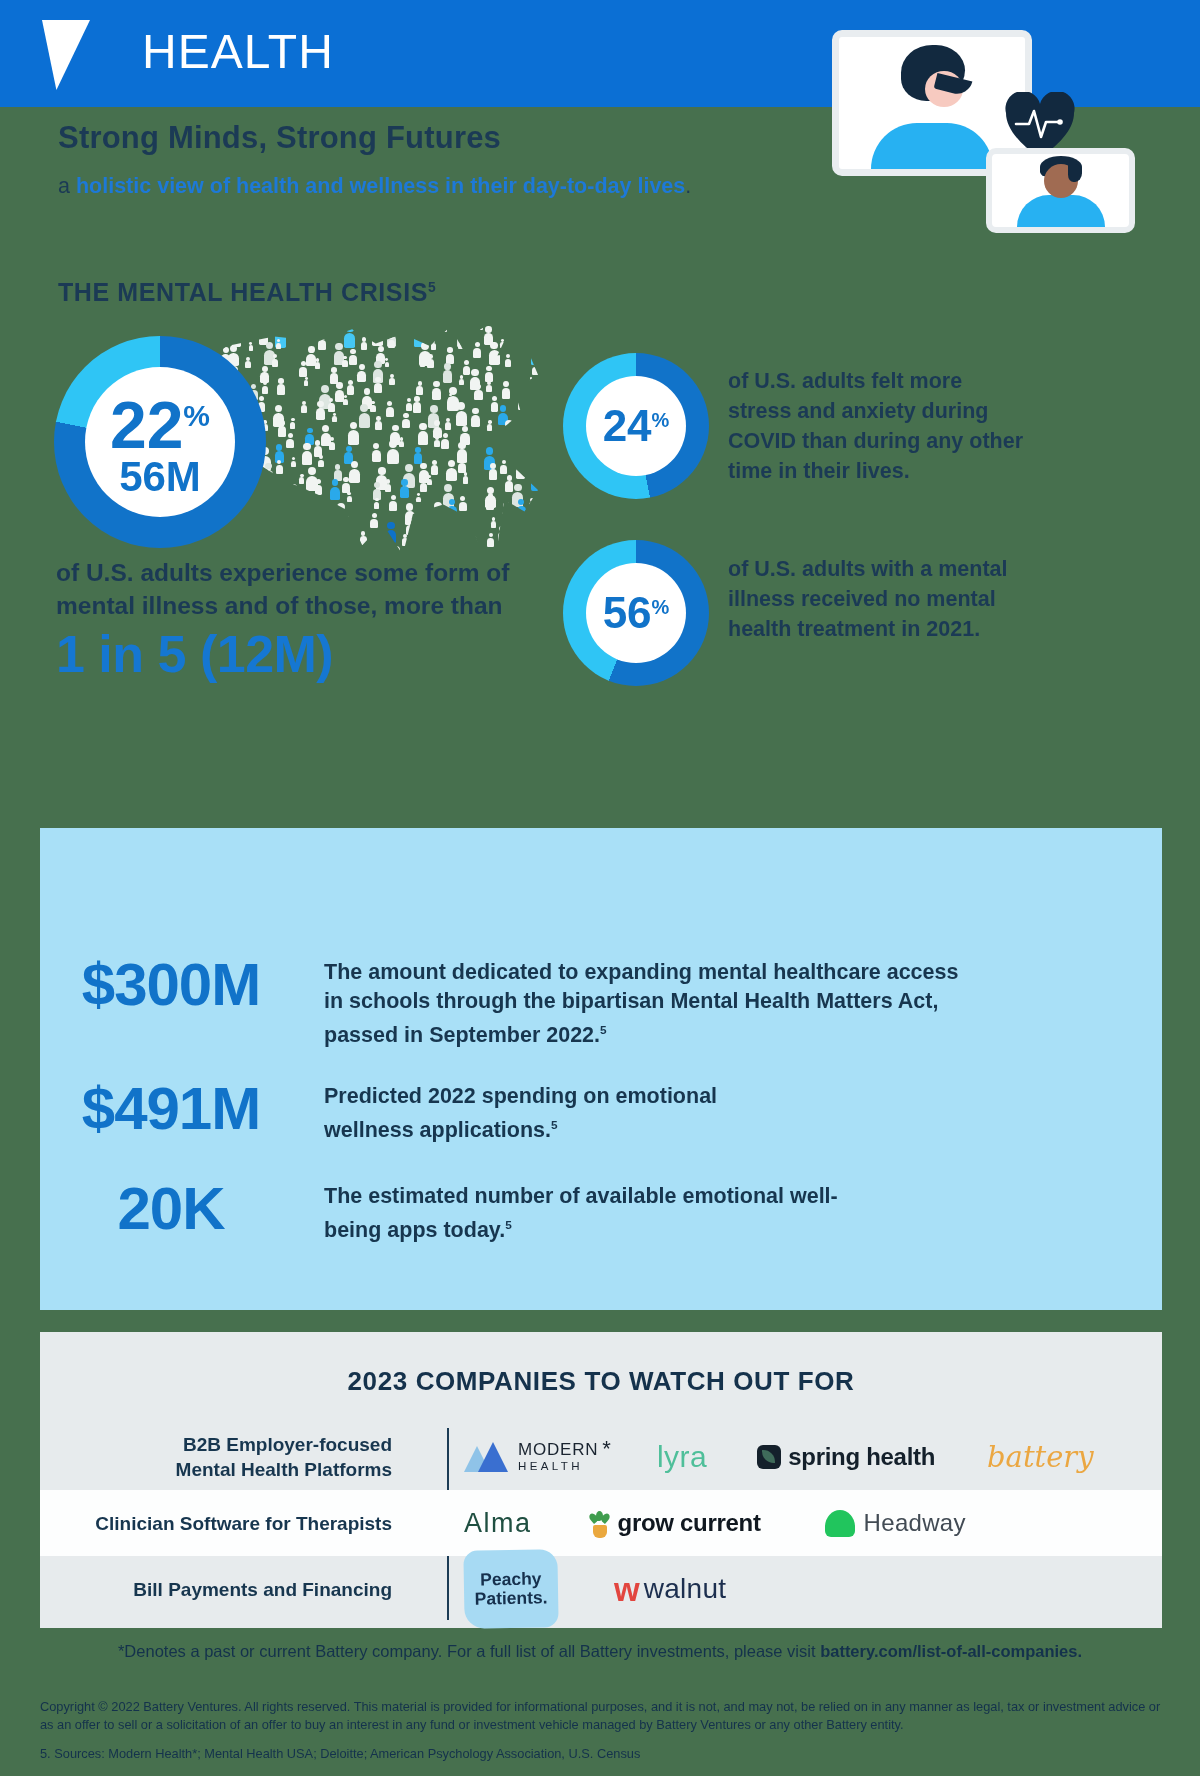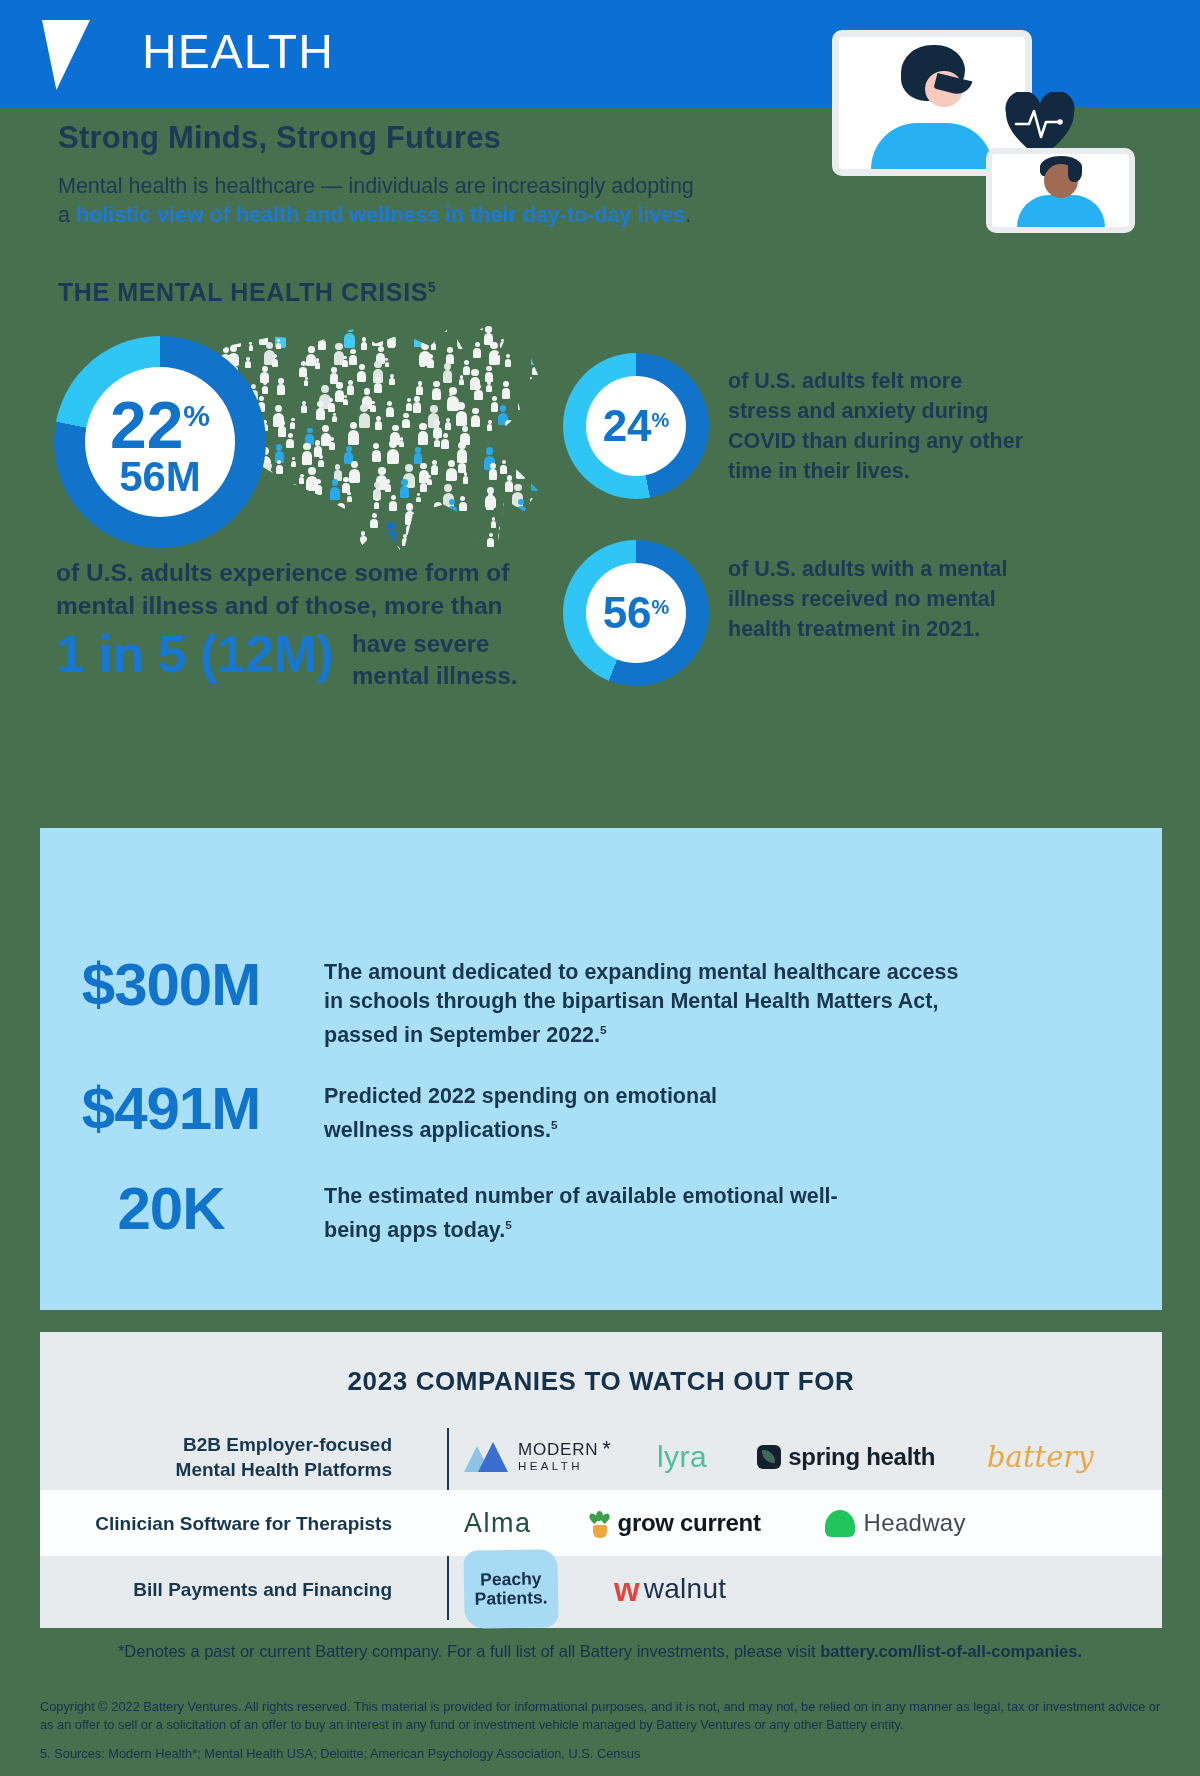--- a/index.html
+++ b/index.html
@@ -151,21 +151,20 @@
   </div>
   <div class="abs card card2">
     <div class="torso m-torso"></div>
     <div class="m-hair"></div>
     <div class="m-head"></div>
     <div class="m-hair2"></div>
   </div>
 
   <div class="abs h1">Strong Minds, Strong Futures</div>
   <div class="abs sub">
-    <span style="display:block">Mental health is healthcare — individuals are increasingly adopting</span>
     <span style="display:block">
       <span>a </span><span class="lnk">holistic view of health and wellness in their day-to-day lives</span><span>.</span>
     </span>
   </div>
 
   <div class="abs crisis-h">
     <span>THE MENTAL HEALTH CRISIS</span><sup>5</sup>
   </div>
 
   <div class="abs peoplemap" id="peoplemap">
@@ -433,24 +432,20 @@
       <div class="v"><span>22</span><sup>%</sup></div>
       <div class="sv">56M</div>
     </div>
   </div>
 
   <div class="abs desc">
     <span style="display:block">of U.S. adults experience some form of</span>
     <span style="display:block">mental illness and of those, more than</span>
   </div>
   <div class="abs bigfrac">1 in 5 (12M)</div>
-  <div class="abs sidetxt">
-    <span style="display:block">have severe</span>
-    <span style="display:block">mental illness.</span>
-  </div>
 
   <div class="abs donut d-sm d47" style="background: conic-gradient(rgb(17, 115, 201) 0deg, rgb(17, 115, 201) 169deg, rgb(47, 197, 245) 169deg, rgb(47, 197, 245) 360deg);">
     <div class="ctr">
         <div class="v"><span>24</span><sup>%</sup></div>
       </div>
   </div>
   <div class="abs rstat t47">of U.S. adults felt more stress and anxiety during COVID than during any other time in their lives.</div>
 
   <div class="abs donut d-sm d56" style="background: conic-gradient(rgb(17, 115, 201) 0deg, rgb(17, 115, 201) 202deg, rgb(47, 197, 245) 202deg, rgb(47, 197, 245) 360deg);">
     <div class="ctr">

